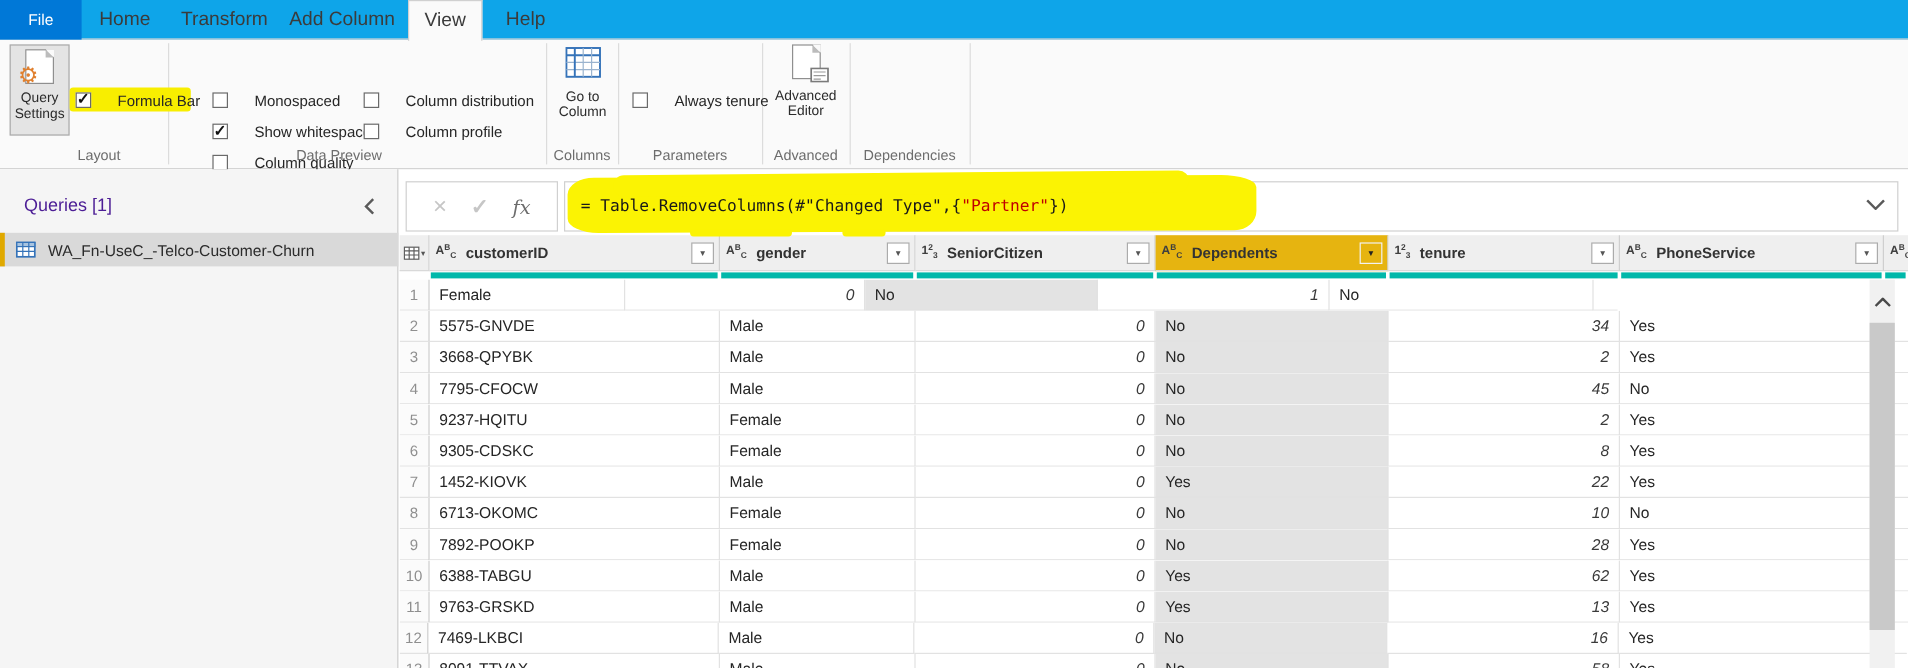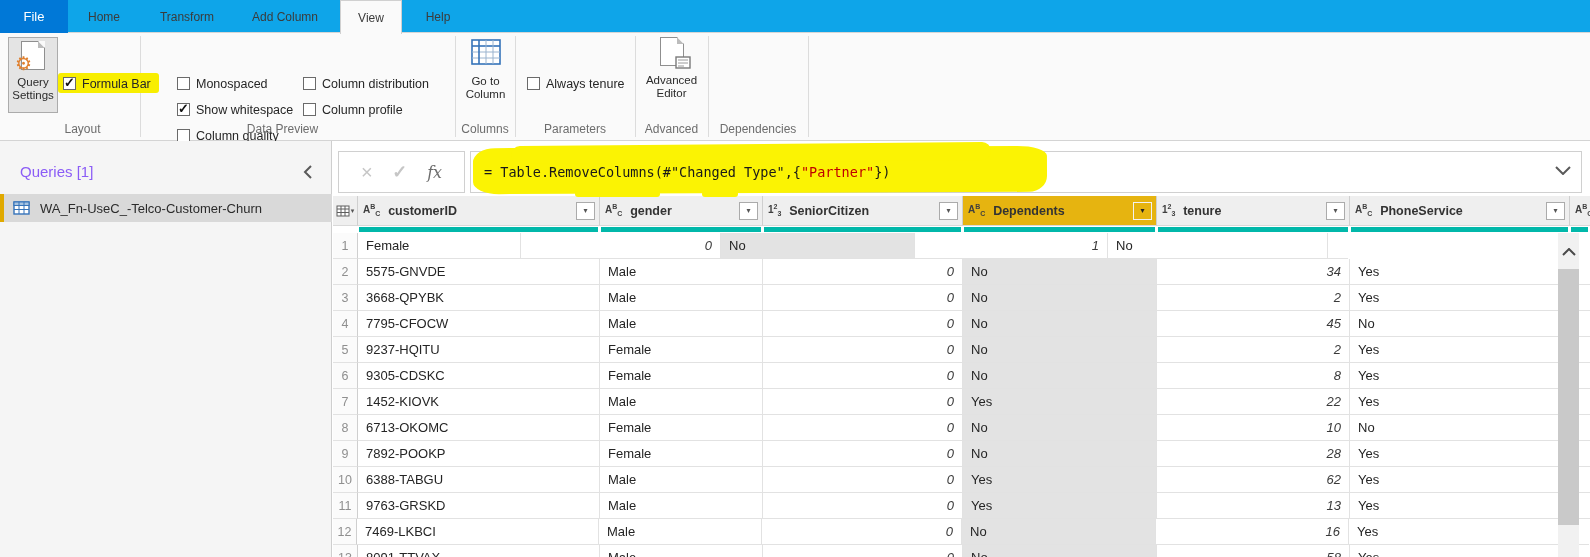--- a/index.html
+++ b/index.html
@@ -6,21 +6,21 @@
   html,body { width:1590px; height:557px; overflow:hidden; background:#fff;
     font-family:"Liberation Sans", sans-serif; position:relative; }
 
   
   .tabbar { position:absolute; top:0; left:0; width:1590px; height:33px;
     background:#0ea5e9; border-bottom:1px solid #d6d6d6; z-index:5; }
   .file-tab { position:absolute; left:0; top:0; width:68px; height:33px;
     background:#0078d7; color:#fff; font-size:13px; display:flex;
     align-items:center; justify-content:center; }
   .tab { position:absolute; top:0; height:33px; display:flex; align-items:center;
-    justify-content:center; font-size:12px; color:#3b3b3b; }
+    justify-content:center; font-size:16px; color:#3b3b3b; }
   .tab.active { background:#fafafa; border:1px solid #d0d0d0; border-bottom:none;
     height:34px; z-index:6; }
 
   
   .ribbon { position:absolute; top:33px; left:0; width:1590px; height:108px;
     background:#fafafa; border-bottom:1px solid #d4d4d4; }
   .rdiv { position:absolute; top:3px; height:101px; width:1px; background:#dcdcdc; }
   .seclabel { position:absolute; top:89px; font-size:12px; color:#6d6d6d;
     text-align:center; }
   .ribbon-btn { position:absolute; display:flex; flex-direction:column;
@@ -29,33 +29,33 @@
   .qs-btn { left:8px; top:4px; width:50px; height:76px; background:#e4e4e4;
     border:1px solid #ababab; padding-top:3px; }
   .page-ic { position:relative; width:24px; height:29px; background:#fff;
     border:1px solid #8f8f8f; }
   .page-ic .fold { position:absolute; right:-1px; top:-1px; width:0; height:0;
     border-left:7px solid transparent; border-top:7px solid #fafafa; }
   .page-ic .fold2 { position:absolute; right:-1px; top:-1px; width:0; height:0;
     border-bottom:7px solid #8f8f8f; border-right:7px solid transparent; opacity:.6; }
   .gear { position:absolute; left:-7px; bottom:-4px; font-size:19px; color:#e0802f;
     line-height:19px; }
-  .cb-row { position:absolute; display:flex; align-items:center; gap:6px;
+  .cb-row { position:absolute; display:flex; align-items:center; gap:22px;
     font-size:12.5px; color:#262626; height:15px; }
   .cb { width:13px; height:13px; background:#fff; border:1px solid #6a6a6a;
     position:relative; flex:0 0 13px; }
   .cb.checked:after { content:"\2713"; position:absolute; left:0px; top:-3px;
     font-size:13px; color:#111; font-weight:bold; }
   .fb-hl { position:absolute; left:58px; top:40px; width:101px; height:20px;
     background:#f8ee00; border-radius:3px; }
 
   
   .qpanel { position:absolute; top:141px; left:0; width:332px; height:416px;
     background:#f5f5f5; border-right:1px solid #cfcfcf; }
-  .qtitle { position:absolute; left:20px; top:22px; font-size:15px; color:#8b5cf6; }
+  .qtitle { position:absolute; left:20px; top:22px; font-size:15px; color:#4c1d95; }
   .qcollapse { position:absolute; right:18px; top:24px; }
   .qitem { position:absolute; left:0; top:53px; width:332px; height:28px;
     background:#d9d9d9; display:flex; align-items:center; }
   .qitem .bar { width:4px; height:28px; background:#e0a900; flex:0 0 4px; }
   .qitem .nm { font-size:13px; color:#2b2b2b; margin-left:10px; }
 
   
   .fx-box { position:absolute; left:338px; top:151px; width:127px; height:42px;
     background:#fff; border:1px solid #d0d0d0; display:flex; align-items:center;
     justify-content:space-around; padding:0 12px; }

